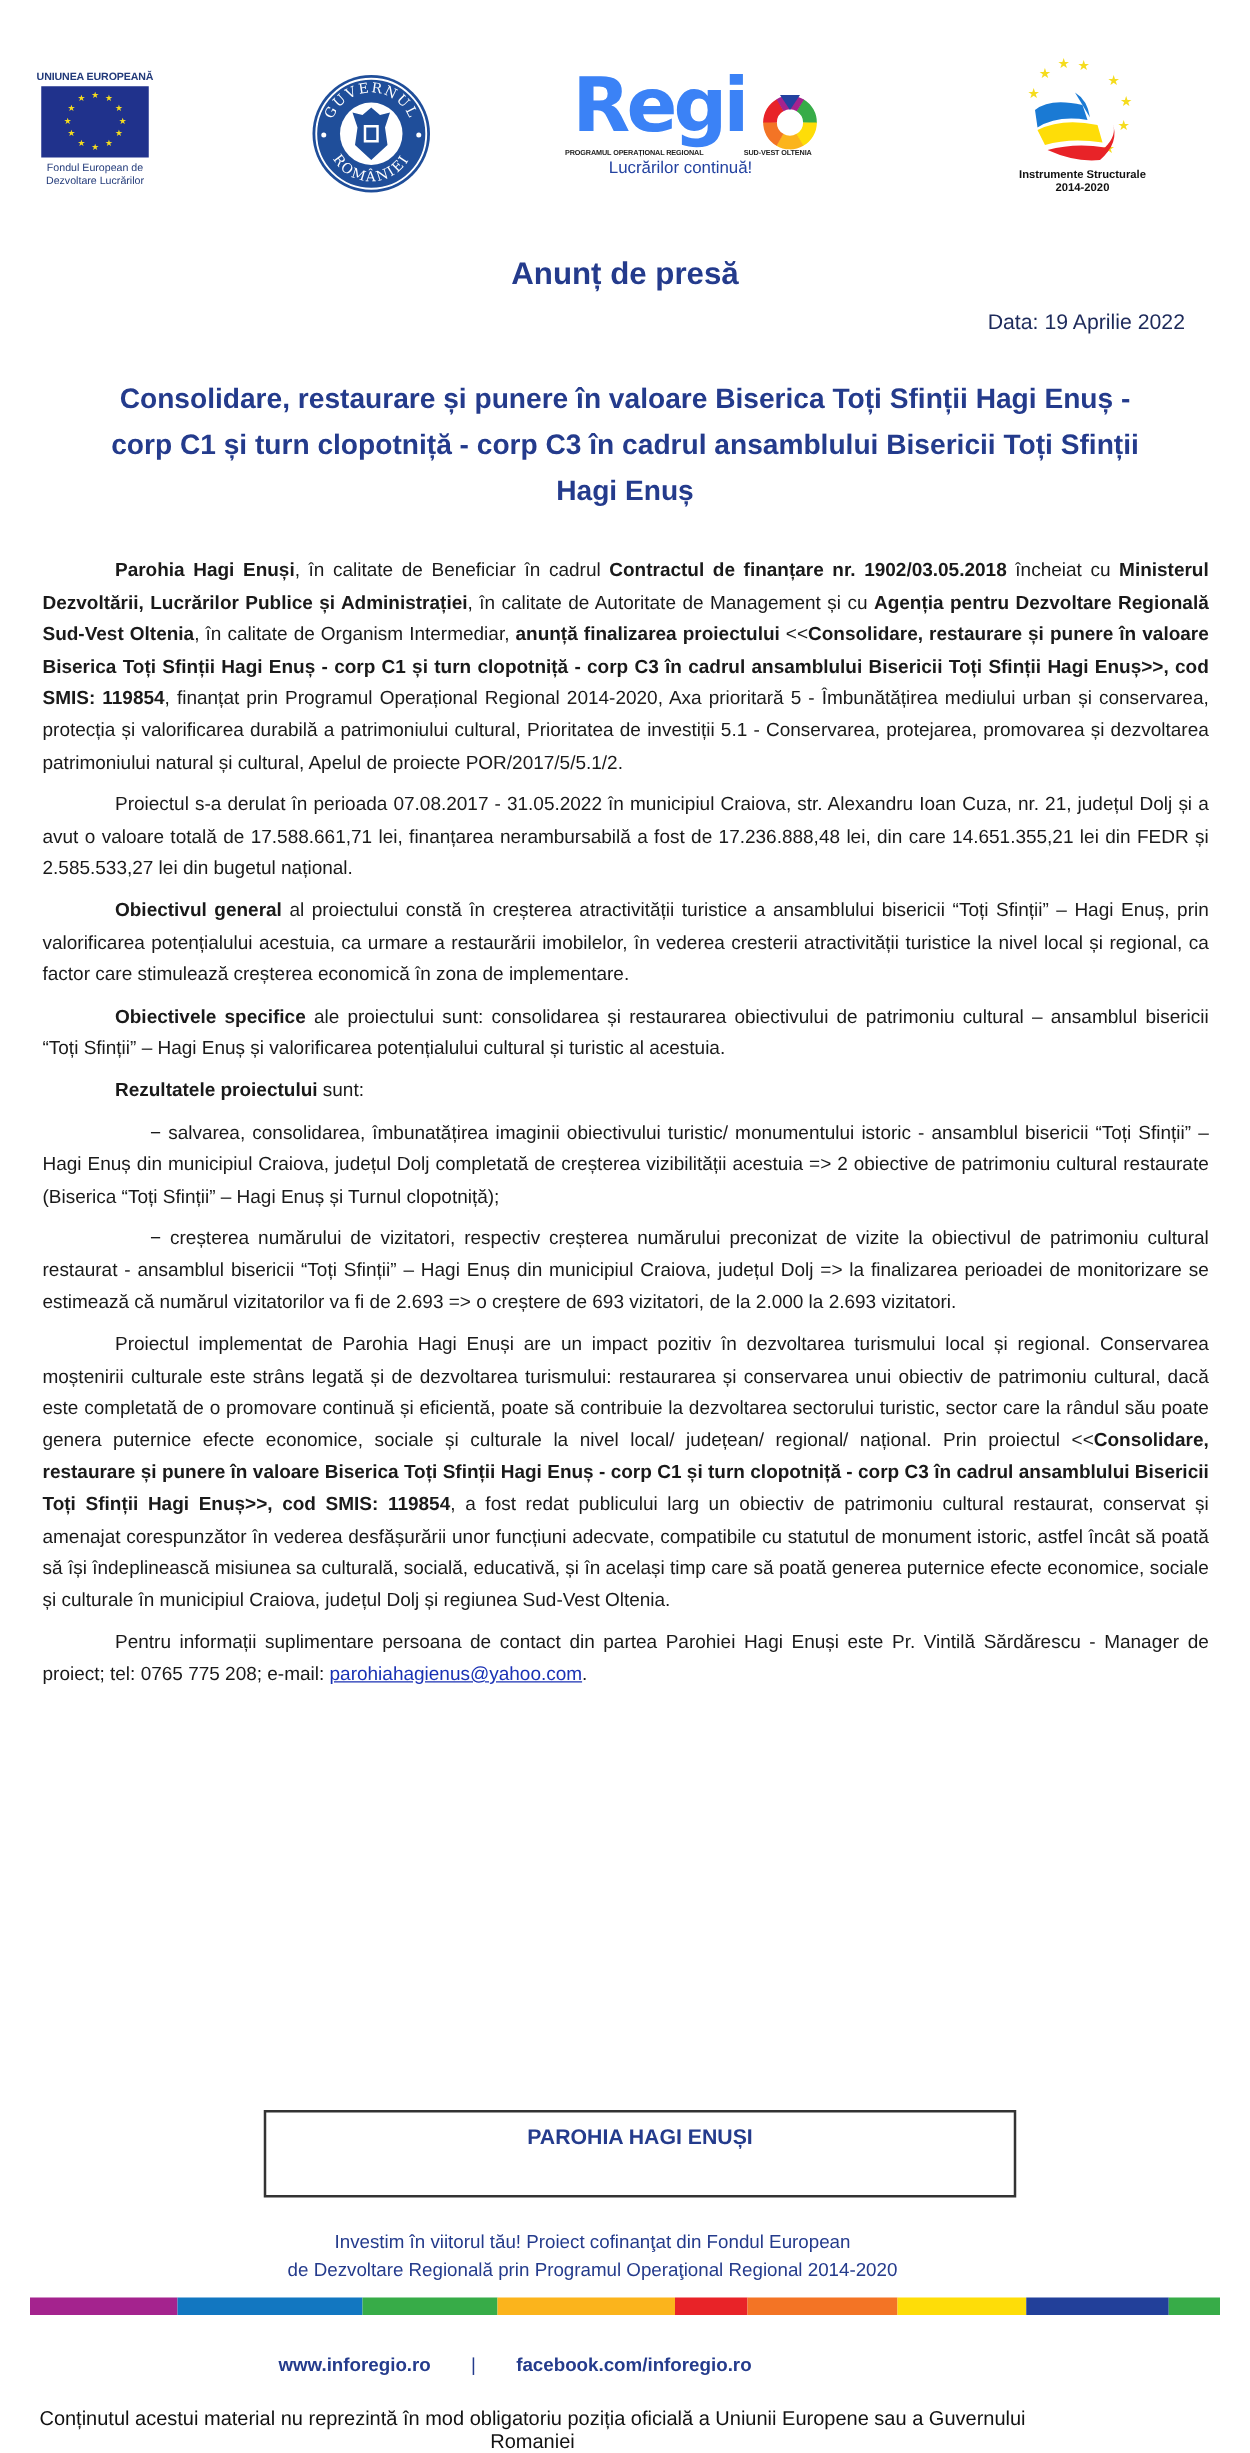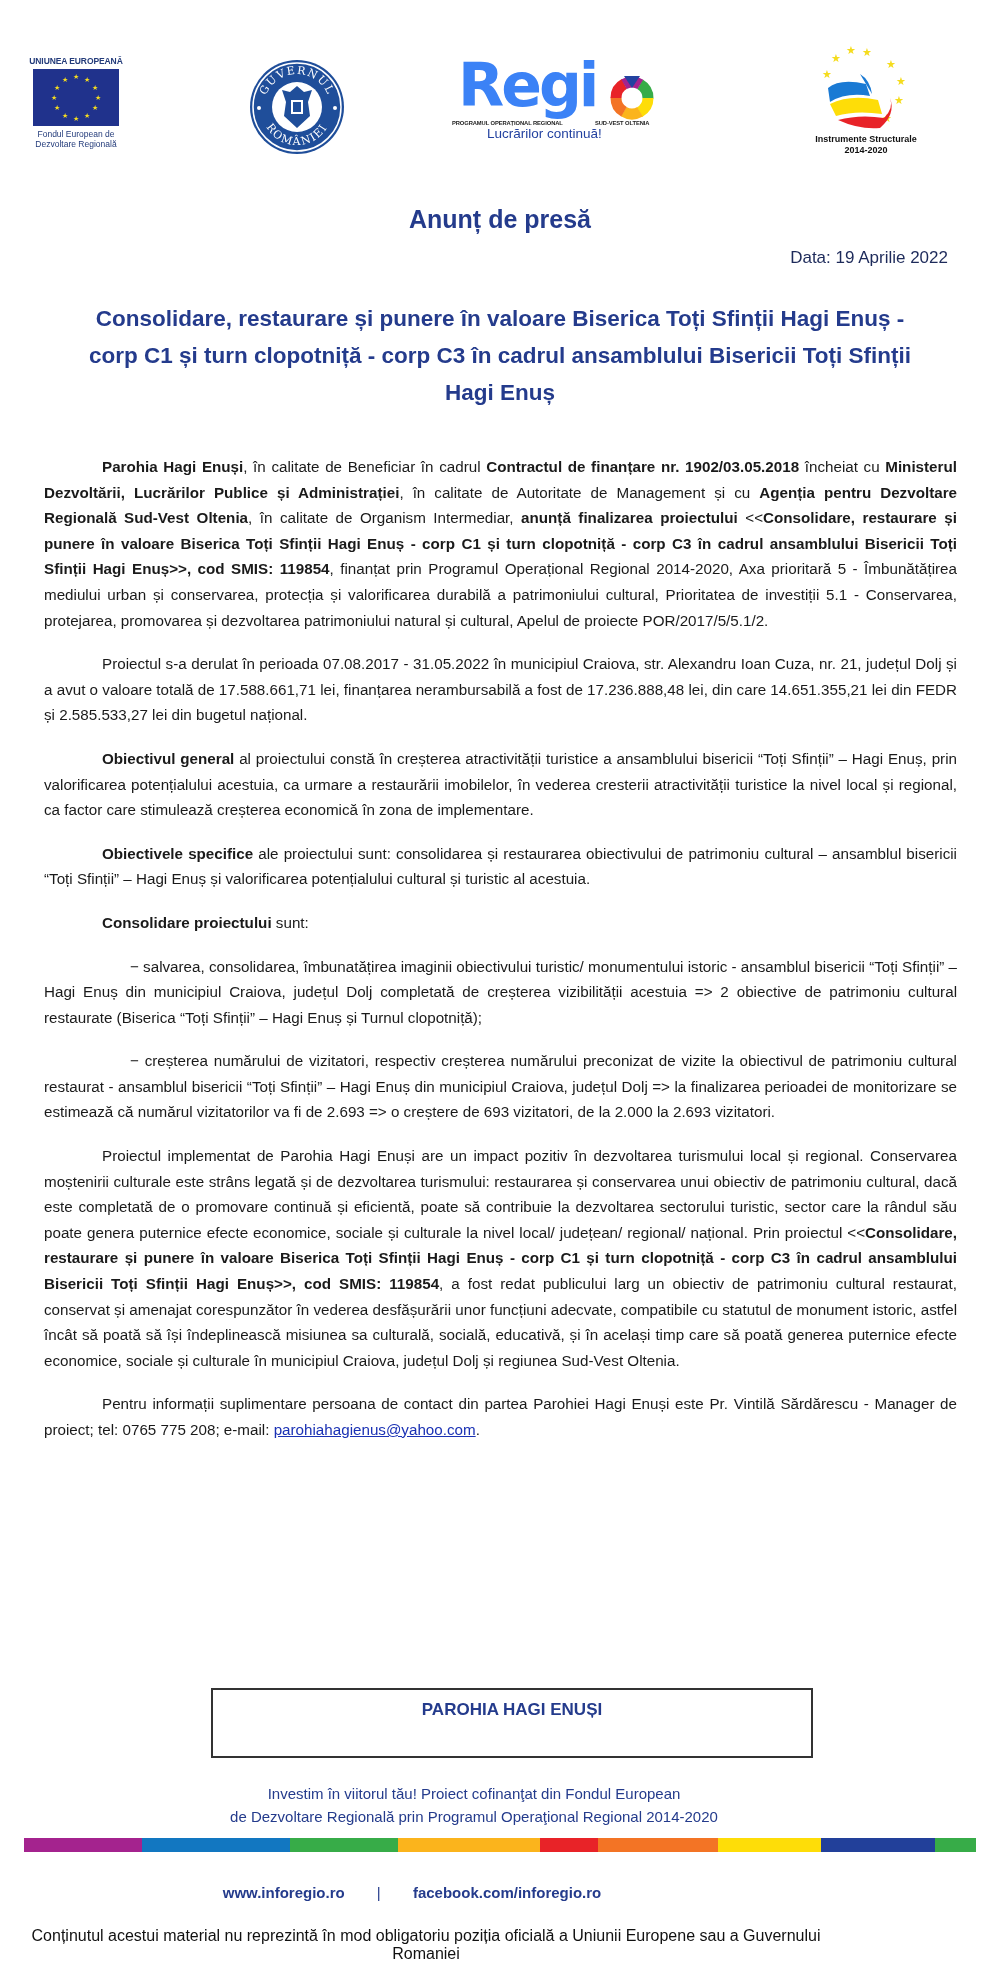--- a/index.html
+++ b/index.html
@@ -29,21 +29,21 @@
   
   .press-title { position: absolute; top: 205px; left: 0; width: 1000px; text-align: center;
                  font-family: "Liberation Sans", sans-serif; font-weight: bold; font-size: 25px; color: #243b8c; }
   .press-date { position: absolute; top: 248px; right: 52px; font-size: 17px; color: #1d2a5a; }
   .doc-title { position: absolute; top: 300px; left: 70px; width: 860px; text-align: center;
                font-weight: bold; font-size: 22.5px; line-height: 37px; color: #243b8c; }
 
   
   .body-text { position: absolute; top: 436px; left: 26px; width: 949px; font-size: 15.2px;
                line-height: 25.6px; text-align: justify; color: #1a1a1a; }
-  .body-text p { margin: 18px; text-indent: 58px; }
+  .body-text p { margin: 8px; text-indent: 58px; }
   .body-text p.bullet { text-indent: 86px; }
   .body-text b { font-weight: bold; }
   .body-text a { color: #1a31b4; text-decoration: underline; }
 
   
   .addr-box { position: absolute; top: 1688px; left: 211px; width: 602px; height: 70px;
               border: 2px solid #333; box-sizing: border-box; text-align: center; color: #243b8c; }
   .addr-box .name { font-weight: bold; font-size: 17px; margin-top: 9px; line-height: 22px; }
   .addr-box .addr { font-weight: bold; font-size: 14px; line-height: 20px; }
 
@@ -74,21 +74,21 @@
       <span class="star" style="left:59px;top:35px">★</span>
       <span class="star" style="left:51px;top:43px">★</span>
       <span class="star" style="left:40px;top:46px">★</span>
       <span class="star" style="left:29px;top:43px">★</span>
       <span class="star" style="left:21px;top:35px">★</span>
       <span class="star" style="left:18px;top:25px">★</span>
       <span class="star" style="left:21px;top:15px">★</span>
       <span class="star" style="left:29px;top:7px">★</span>
     </div>
     <div class="sub">Fondul European de</div>
-    <div class="sub">Dezvoltare Regională</div>
+    <div class="sub">Dezvoltare Lucrărilor</div>
   </div>
 
   <div class="gov-logo">
     <svg width="98" height="98" viewBox="0 0 98 98">
       <defs>
         <path id="arcTop" d="M 16 49 A 33 33 0 0 1 82 49"></path>
         <path id="arcBot" d="M 14 52 A 35 35 0 0 0 84 52"></path>
       </defs>
       <circle cx="49" cy="49" r="47" fill="#1f4e9a"></circle>
       <circle cx="49" cy="49" r="44" fill="none" stroke="#fff" stroke-width="1.5"></circle>
@@ -157,21 +157,21 @@
 
 <div class="body-text">
   <p><b>Parohia Hagi Enuși</b><span>, în calitate de Beneficiar în cadrul </span><b>Contractul de finanțare nr. 1902/03.05.2018</b><span> încheiat cu </span><b>Ministerul Dezvoltării, Lucrărilor Publice și Administrației</b><span>, în calitate de Autoritate de Management și cu </span><b>Agenția pentru Dezvoltare Regională Sud-Vest Oltenia</b><span>, în calitate de Organism Intermediar, </span><b>anunță finalizarea proiectului</b><span> &lt;&lt;</span><b>Consolidare, restaurare și punere în valoare Biserica Toți Sfinții Hagi Enuș - corp C1 și turn clopotniță - corp C3 în cadrul ansamblului Bisericii Toți Sfinții Hagi Enuș&gt;&gt;, cod SMIS: 119854</b><span>, finanțat prin Programul Operațional Regional 2014-2020, Axa prioritară 5 - Îmbunătățirea mediului urban și conservarea, protecția și valorificarea durabilă a patrimoniului cultural, Prioritatea de investiții 5.1 - Conservarea, protejarea, promovarea și dezvoltarea patrimoniului natural și cultural, Apelul de proiecte POR/2017/5/5.1/2.</span></p>
 
   <p>Proiectul s-a derulat în perioada 07.08.2017 - 31.05.2022 în municipiul Craiova, str. Alexandru Ioan Cuza, nr. 21, județul Dolj și a avut o valoare totală de 17.588.661,71 lei, finanțarea nerambursabilă a fost de 17.236.888,48 lei, din care 14.651.355,21 lei din FEDR și 2.585.533,27 lei din bugetul național.</p>
 
   <p><b>Obiectivul general</b><span> al proiectului constă în creșterea atractivității turistice a ansamblului bisericii “Toți Sfinții” – Hagi Enuș, prin valorificarea potențialului acestuia, ca urmare a restaurării imobilelor, în vederea cresterii atractivității turistice la nivel local și regional, ca factor care stimulează creșterea economică în zona de implementare.</span></p>
 
   <p><b>Obiectivele specifice</b><span> ale proiectului sunt: consolidarea și restaurarea obiectivului de patrimoniu cultural – ansamblul bisericii “Toți Sfinții” – Hagi Enuș și valorificarea potențialului cultural și turistic al acestuia.</span></p>
 
-  <p><b>Consolidare proiectului</b><span> sunt:</span></p>
+  <p><b>Rezultatele proiectului</b><span> sunt:</span></p>
 
   <p class="bullet">−  salvarea, consolidarea, îmbunatățirea imaginii obiectivului turistic/ monumentului istoric - ansamblul bisericii “Toți Sfinții” – Hagi Enuș din municipiul Craiova, județul Dolj completată de creșterea vizibilității acestuia =&gt; 2 obiective de patrimoniu cultural restaurate (Biserica “Toți Sfinții” – Hagi Enuș și Turnul clopotniță);</p>
   <p class="bullet">−  creșterea numărului de vizitatori, respectiv creșterea numărului preconizat de vizite la obiectivul de patrimoniu cultural restaurat - ansamblul bisericii “Toți Sfinții” – Hagi Enuș din municipiul Craiova, județul Dolj =&gt; la finalizarea perioadei de monitorizare se estimează că numărul vizitatorilor va fi de 2.693 =&gt; o creștere de 693 vizitatori, de la 2.000 la 2.693 vizitatori.</p>
 
   <p><span>Proiectul implementat de Parohia Hagi Enuși are un impact pozitiv în dezvoltarea turismului local și regional. Conservarea moștenirii culturale este strâns legată și de dezvoltarea turismului: restaurarea și conservarea unui obiectiv de patrimoniu cultural, dacă este completată de o promovare continuă și eficientă, poate să contribuie la dezvoltarea sectorului turistic, sector care la rândul său poate genera puternice efecte economice, sociale și culturale la nivel local/ județean/ regional/ național. Prin proiectul &lt;&lt;</span><b>Consolidare, restaurare și punere în valoare Biserica Toți Sfinții Hagi Enuș - corp C1 și turn clopotniță - corp C3 în cadrul ansamblului Bisericii Toți Sfinții Hagi Enuș&gt;&gt;, cod SMIS: 119854</b><span>, a fost redat publicului larg un obiectiv de patrimoniu cultural restaurat, conservat și amenajat corespunzător în vederea desfășurării unor funcțiuni adecvate, compatibile cu statutul de monument istoric, astfel încât să poată să își îndeplinească misiunea sa culturală, socială, educativă, și în același timp care să poată generea puternice efecte economice, sociale și culturale în municipiul Craiova, județul Dolj și regiunea Sud-Vest Oltenia.</span></p>
 
   <p><span>Pentru informații suplimentare persoana de contact din partea Parohiei Hagi Enuși este Pr. Vintilă Sărdărescu - Manager de proiect; tel: 0765 775 208; e-mail: </span><a href="mailto:parohiahagienus@yahoo.com">parohiahagienus@yahoo.com</a><span>.</span></p>
 </div>
 
 <div class="addr-box">

